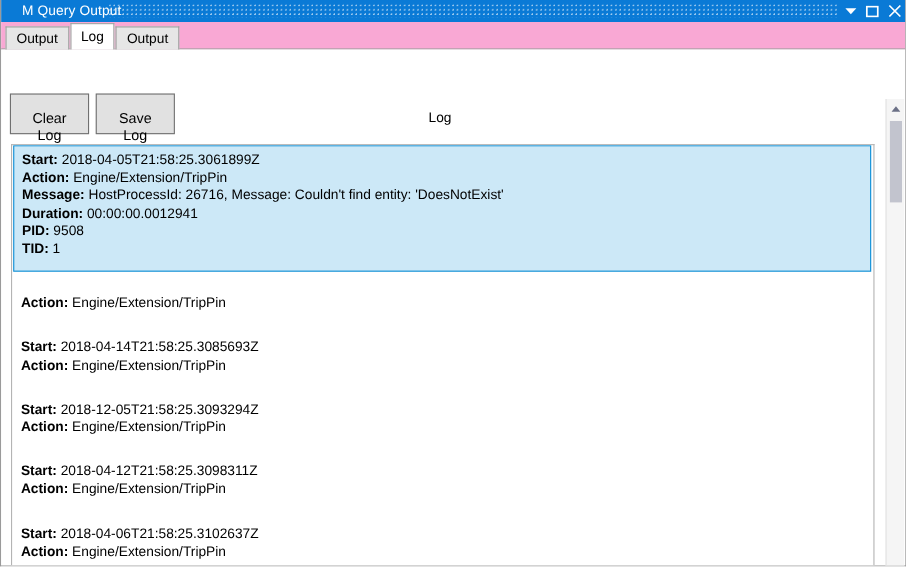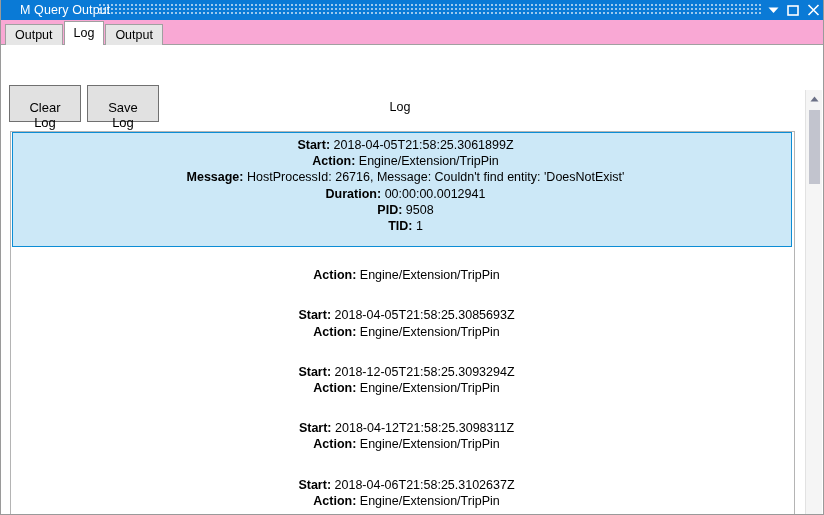--- a/index.html
+++ b/index.html
@@ -158,21 +158,20 @@
     box-sizing: border-box;
     overflow: hidden;
   }
   .log-entry {
     padding: 4px 0 4px 8px;
     box-sizing: border-box;
     font-size: 12.5px;
     line-height: 16.2px;
     color: #000000;
     cursor: default;
-    text-align: center;
   }
   .log-entry.selected {
     background: #cce8f7;
     border: 1px solid #0c8dd5;
     margin: 0 2px 0 1px;
     padding: 4px 0 12px 7px;
   }
   .log-entry .row {
     white-space: nowrap;
   }
@@ -294,21 +293,21 @@
           <span class="k">Action:</span>
           <span class="v">Engine/Extension/TripPin</span>
         </div>
       </div>
 
       <div class="entry-gap"></div>
 
       <div class="log-entry">
         <div class="row">
           <span class="k">Start:</span>
-          <span class="v">2018-04-05T21:58:25.3085693Z</span>
+          <span class="v">2018-04-14T21:58:25.3085693Z</span>
         </div>
         <div class="row">
           <span class="k">Action:</span>
           <span class="v">Engine/Extension/TripPin</span>
         </div>
       </div>
 
       <div class="entry-gap"></div>
 
       <div class="log-entry">

